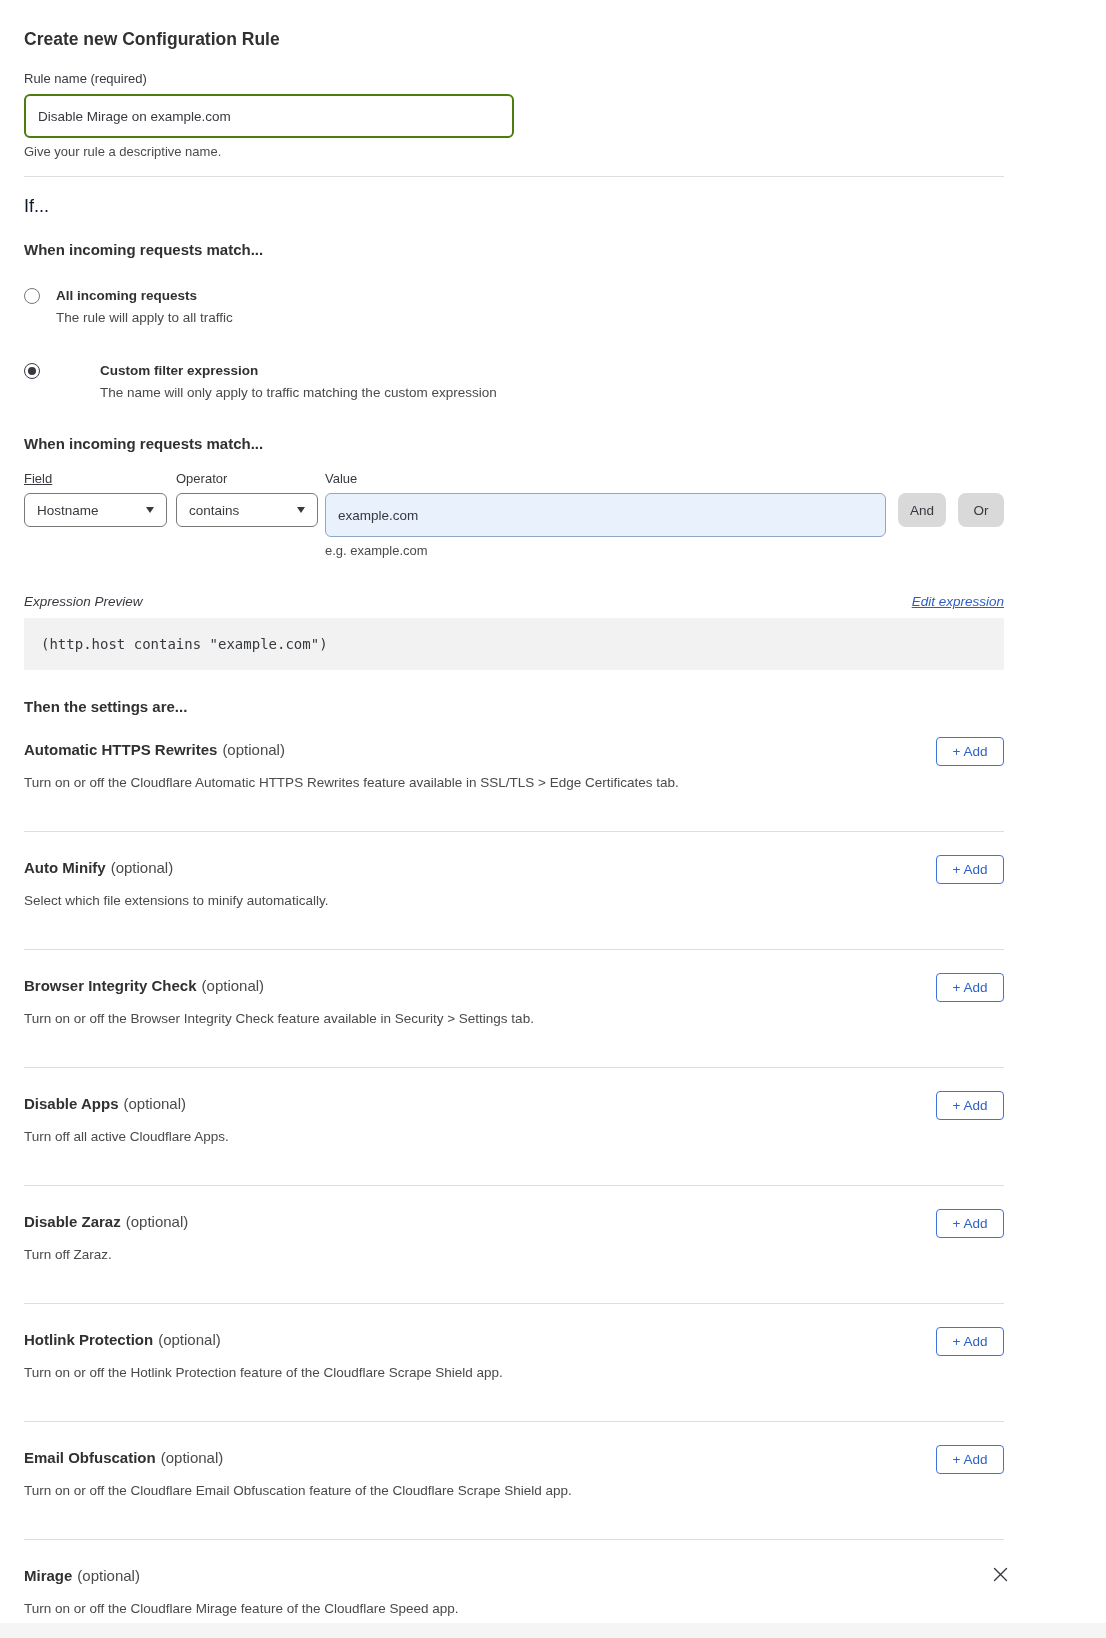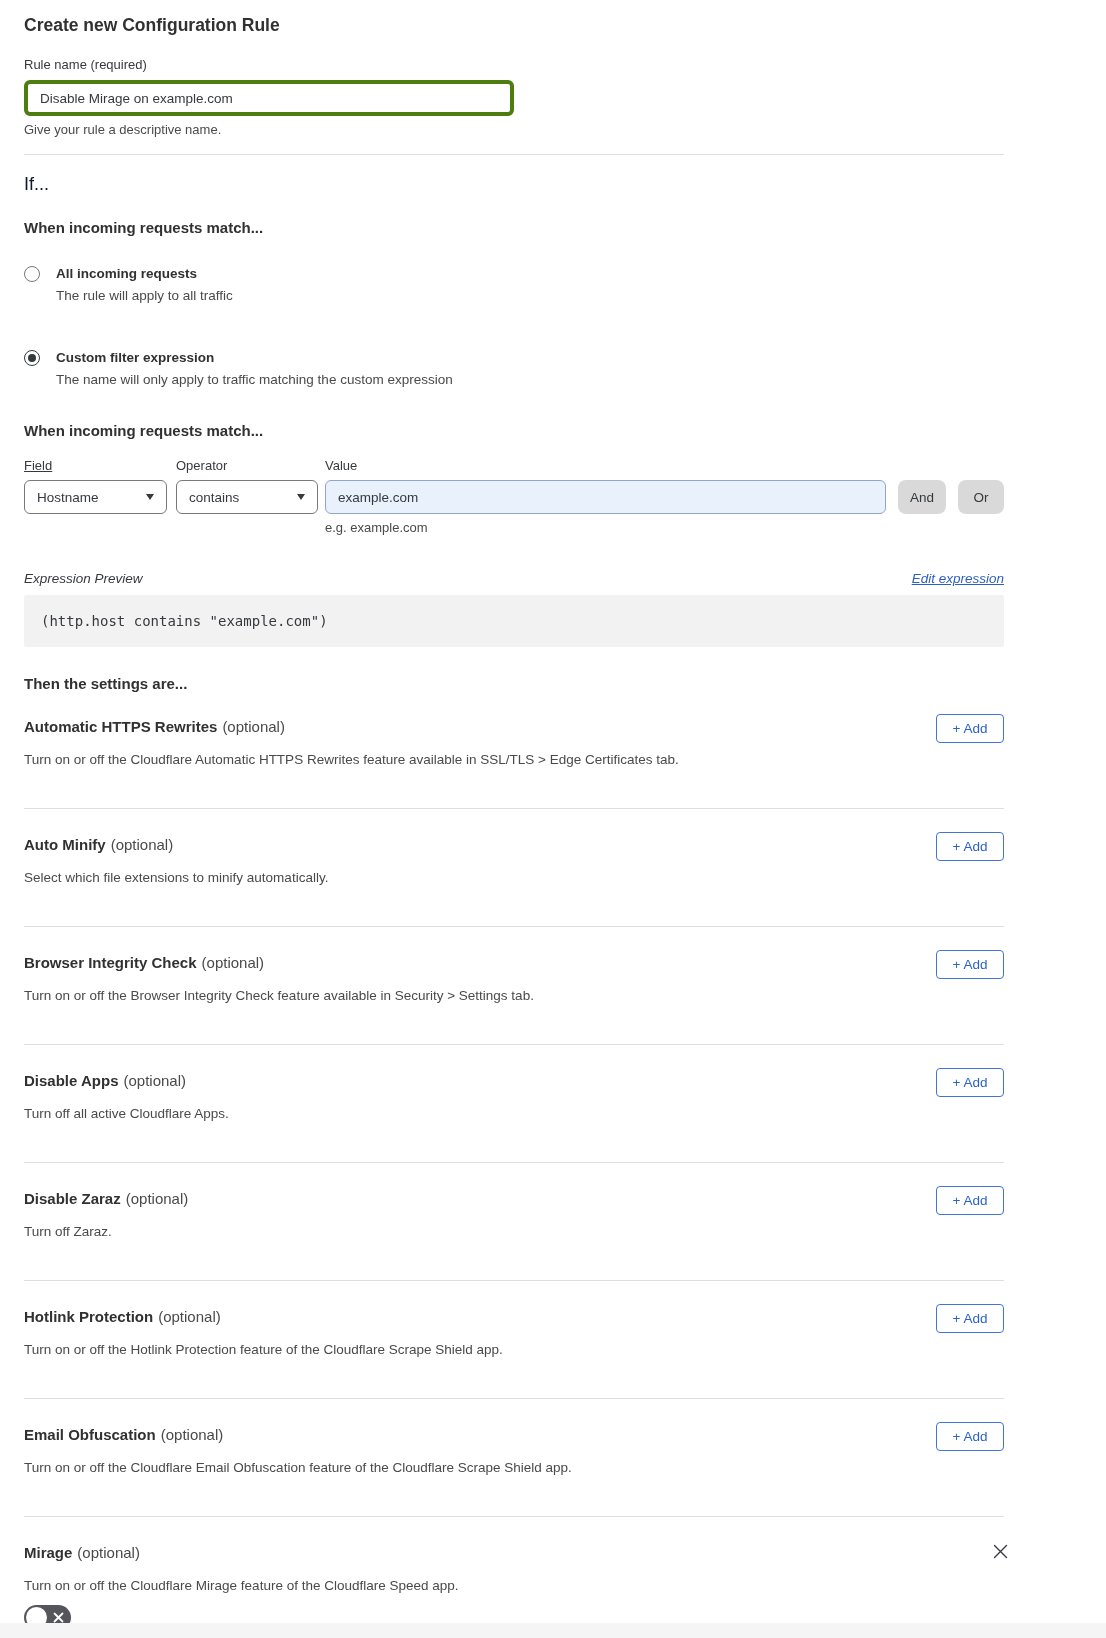--- a/index.html
+++ b/index.html
@@ -6,41 +6,41 @@
   html,body { background:#ffffff; }
   body {
     width:1106px; height:1638px; overflow:hidden;
     font-family:"Liberation Sans", sans-serif;
     color:#36393f;
     position:relative;
   }
   .container { padding:0 102px 0 24px; width:1106px; }
   .content { width:980px; }
 
-  h1.page-title { font-size:17.5px; font-weight:bold; margin-top:14px; line-height:22px; color:#313131; }
+  h1.page-title { font-size:17.5px; font-weight:bold; margin-top:28px; line-height:22px; color:#313131; }
 
   .field-label { font-size:13px; color:#36393f; line-height:16px; }
   .rule-name-label { margin-top:21px; }
   .text-input {
-    display:block; margin-top:7px; width:490px; height:36px;
-    border:4px solid #4d7c0f; border-radius:6px; padding:9px 12px;
+    display:block; margin-top:7px; width:490px; height:44px;
+    border:2px solid #4d7c0f; border-radius:6px; padding:9px 12px;
     font-family:"Liberation Sans", sans-serif; font-size:13.5px; color:#36393f;
     background:#ffffff; outline:none;
   }
   .helper-text { margin-top:6px; font-size:13px; color:#4a4a4a; line-height:16px; }
 
   .divider { border:none; border-top:1px solid #dcdee1; margin-top:16px; }
 
   h2.if-heading { font-size:18px; font-weight:normal; margin-top:18px; line-height:22px; color:#0f172a; }
   h3.match-heading { font-size:15px; font-weight:bold; margin-top:23px; line-height:19px; color:#313131; }
   h3.match-heading-2 { margin-top:33px; }
 
   .radio-option { display:flex; align-items:flex-start; }
   .radio-option.first { margin-top:28px; }
-  .radio-option.second { margin-top:45px; }
+  .radio-option.second { margin-top:36px;gap:44px; }
   .radio-circle {
     width:16px; height:16px; border-radius:50%; border:1px solid #797979;
     background:#fff; margin-right:16px; margin-top:1px; flex:0 0 auto;
     display:flex; align-items:center; justify-content:center;
   }
   .radio-circle.selected { border-color:#36393f; }
   .radio-circle.selected::after { content:""; width:8px; height:8px; border-radius:50%; background:#36393f; }
   .radio-texts .radio-label { font-size:13.5px; font-weight:bold; line-height:17px; color:#313131; }
   .radio-texts .radio-desc { font-size:13.5px; color:#4a4a4a; line-height:17px; margin-top:5px; }
 
@@ -50,21 +50,21 @@
   .builder-row { display:flex; margin-top:6px; align-items:flex-start; }
   .select-box {
     height:34px; border:1px solid #797979; border-radius:6px; background:#fff;
     display:flex; align-items:center; justify-content:space-between;
     padding:0 12px; font-size:13.5px; color:#36393f; cursor:pointer;
   }
   .select-field { width:143px; margin-right:9px; }
   .select-operator { width:142px; margin-right:7px; }
   .chevron { width:0; height:0; border-left:4.5px solid transparent; border-right:4.5px solid transparent; border-top:6px solid #36393f; }
   .value-input {
-    width:561px; height:34px; border:1px solid #8fa6c4; border-radius:6px;
+    width:561px; height:44px; border:1px solid #8fa6c4; border-radius:6px;
     background:#e9f1fd; padding:0 12px; font-family:"Liberation Sans", sans-serif;
     font-size:13.5px; color:#36393f; outline:none; margin-right:12px;
   }
   .gray-btn {
     height:34px; border:none; border-radius:8px; background:#d9d9d9;
     font-family:"Liberation Sans", sans-serif; font-size:13.5px; color:#36393f; cursor:pointer;
   }
   .and-btn { width:48px; margin-right:12px; }
   .or-btn { width:46px; }
   .value-helper { margin-left:301px; margin-top:6px; font-size:13px; color:#4a4a4a; line-height:16px; }

